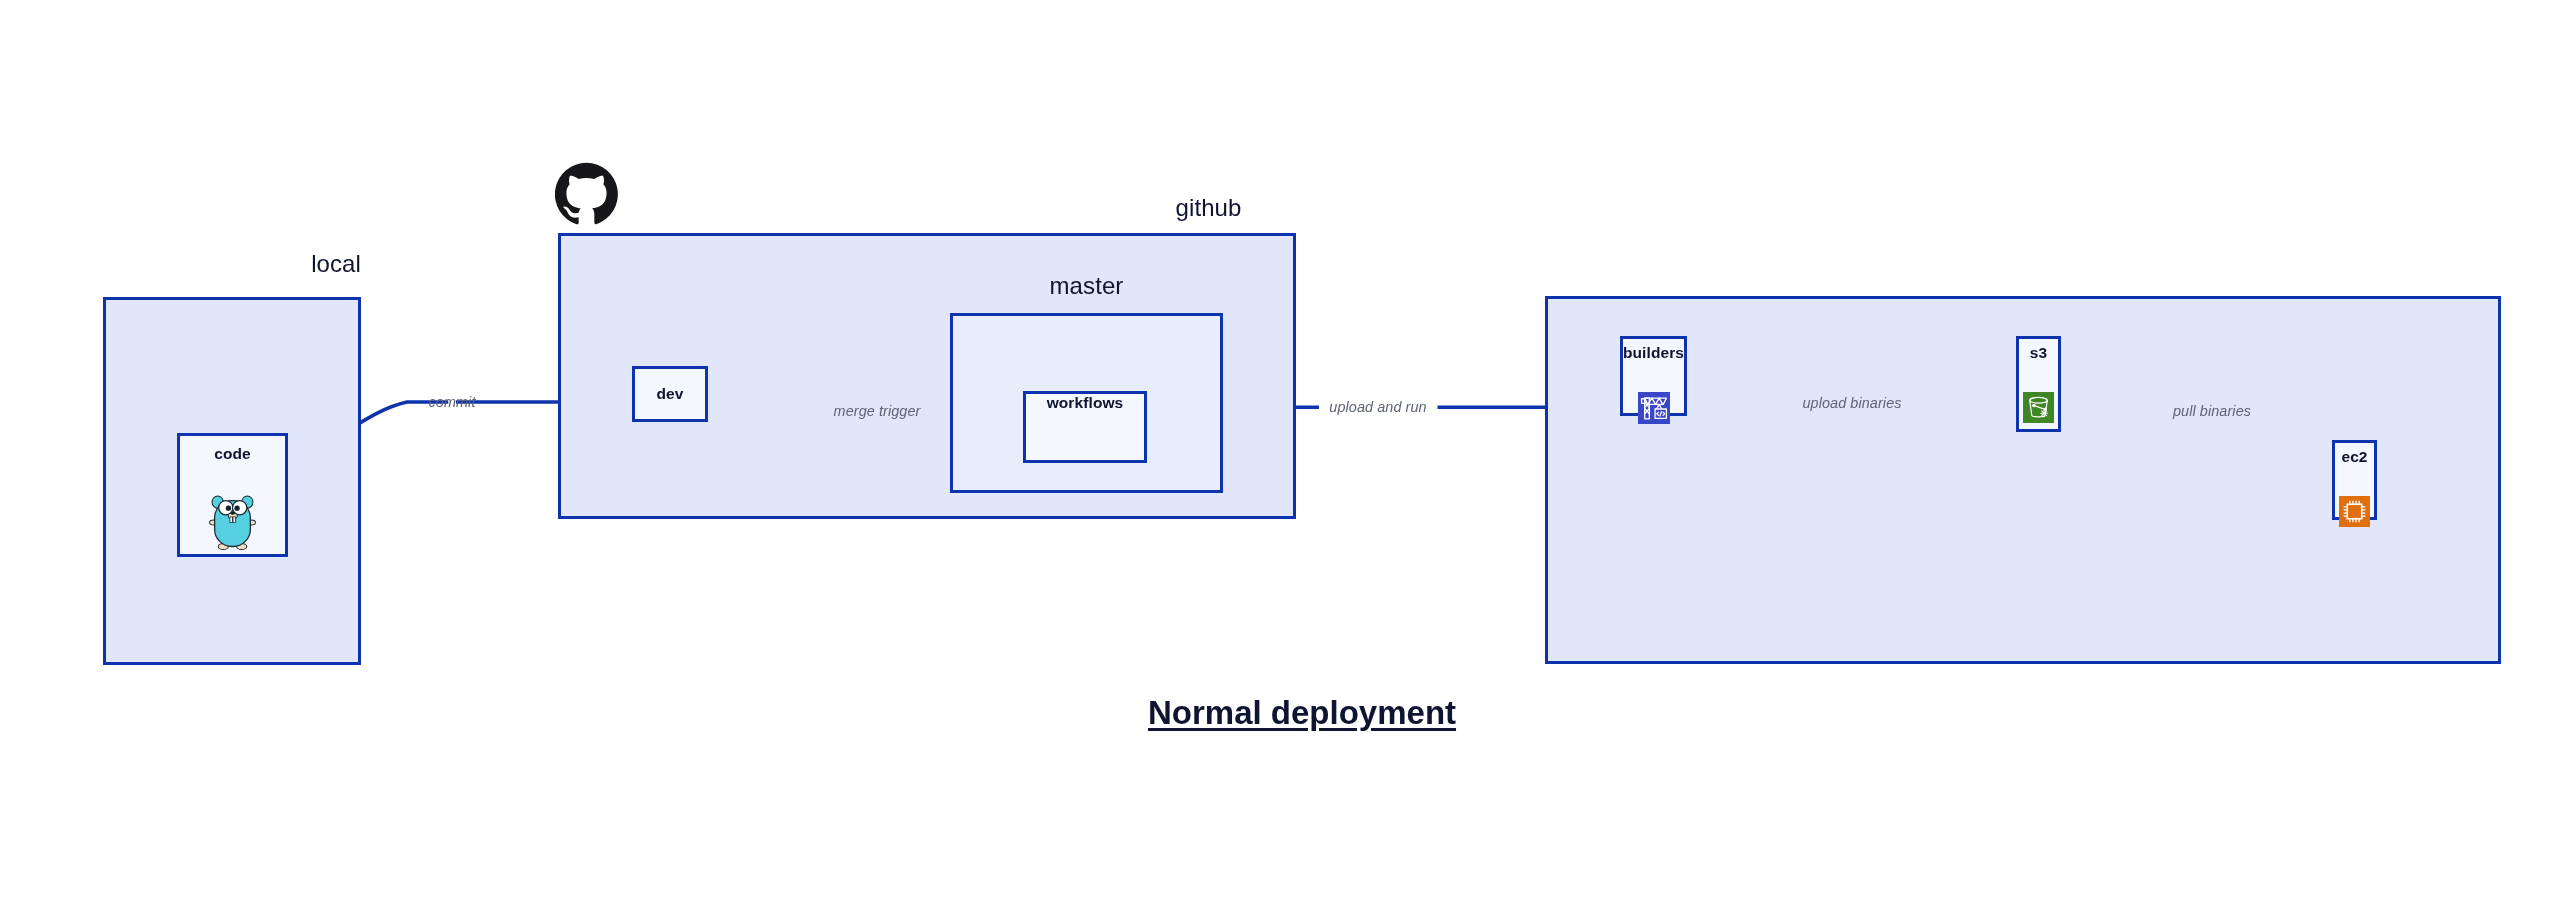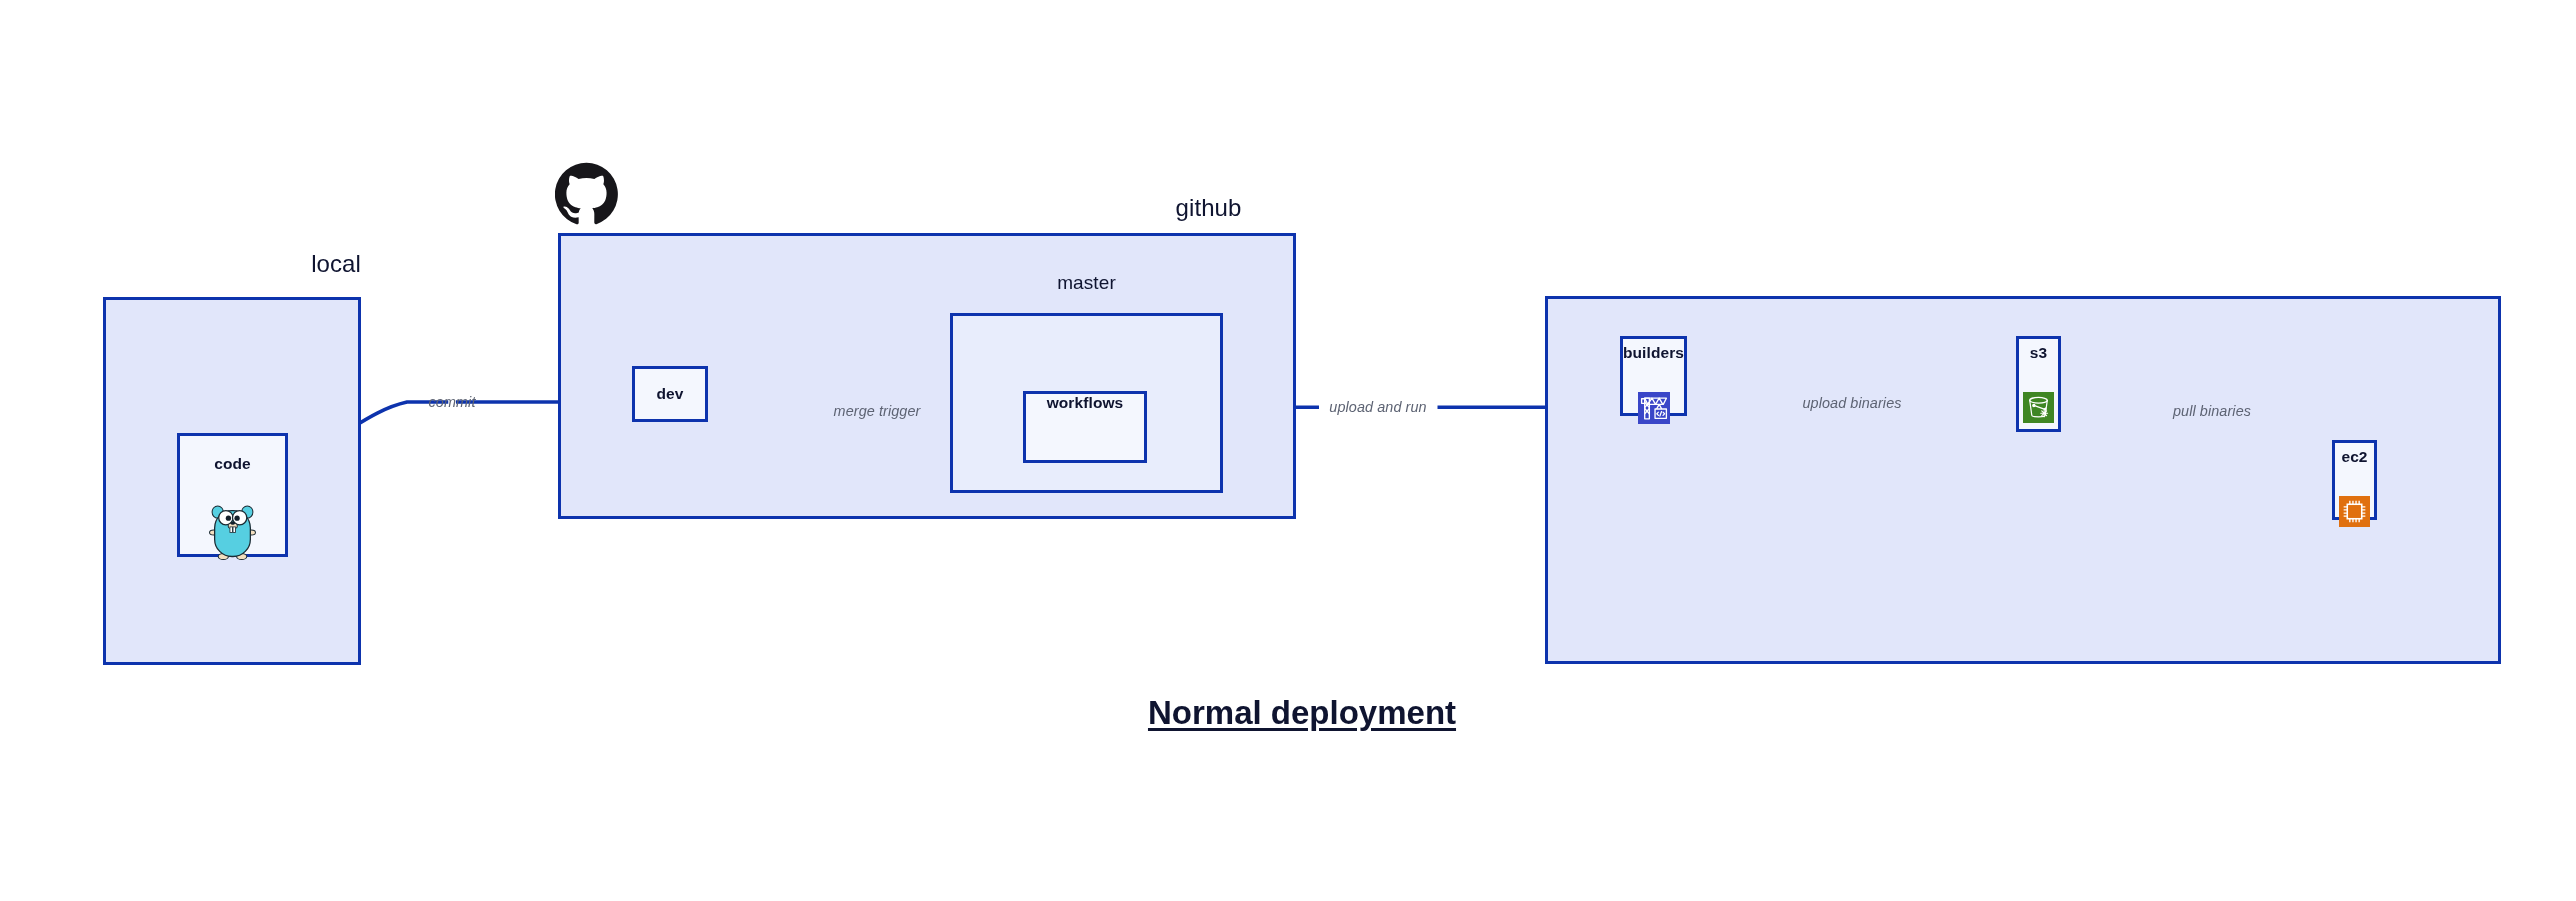--- a/index.html
+++ b/index.html
@@ -47,21 +47,21 @@
   .container-title {
     position: absolute;
     color: #0f1430;
     font-size: 24px;
     font-weight: 400;
     letter-spacing: 0.1px;
     white-space: nowrap;
     text-align: right;
   }
   .container-title.small {
-    font-size: 19px;
+    font-size: 24px;
   }
 
   
   .node-box {
     position: absolute;
     box-sizing: border-box;
     background: #f4f7fe;
     border: 3.1px solid #0d33ad;
     display: flex;
     flex-direction: column;
@@ -142,21 +142,21 @@
 
     <g>
       <path d="M 4075,778 C 4160,772 4220,792 4265,808" fill="none" stroke="#0d33ad" stroke-width="7"></path>
       <path d="M 4322,822 C 4390,850 4460,900 4512,950" fill="none" stroke="#0d33ad" stroke-width="7" marker-end="url(#arrowhead)"></path>
     </g>
   </svg>
 
   <div class="container-title" style="left:103px; top:250px; width:258px;">local</div>
   <div class="container-box" style="left:103px; top:297px; width:258px; height:368px;"></div>
 
-  <div class="node-box" style="left:177px; top:433px; width:111px; height:124px; padding-top:19px;">
+  <div class="node-box" style="left:177px; top:433px; width:111px; height:124px; padding-top:9px;">
     <span class="node-label">code</span>
     <span class="node-icon" style="margin-top:5.2px;">
       <svg width="49" height="58" viewBox="0 0 96 112" xmlns="http://www.w3.org/2000/svg">
 
         <ellipse cx="19" cy="17" rx="11" ry="12" fill="#56cfe1" stroke="#1b2b33" stroke-width="2"></ellipse>
         <ellipse cx="77" cy="17" rx="11" ry="12" fill="#56cfe1" stroke="#1b2b33" stroke-width="2"></ellipse>
 
         <ellipse cx="11" cy="57" rx="8" ry="5" fill="#f3dfc0" stroke="#1b2b33" stroke-width="2"></ellipse>
         <ellipse cx="85" cy="57" rx="8" ry="5" fill="#f3dfc0" stroke="#1b2b33" stroke-width="2"></ellipse>
 

